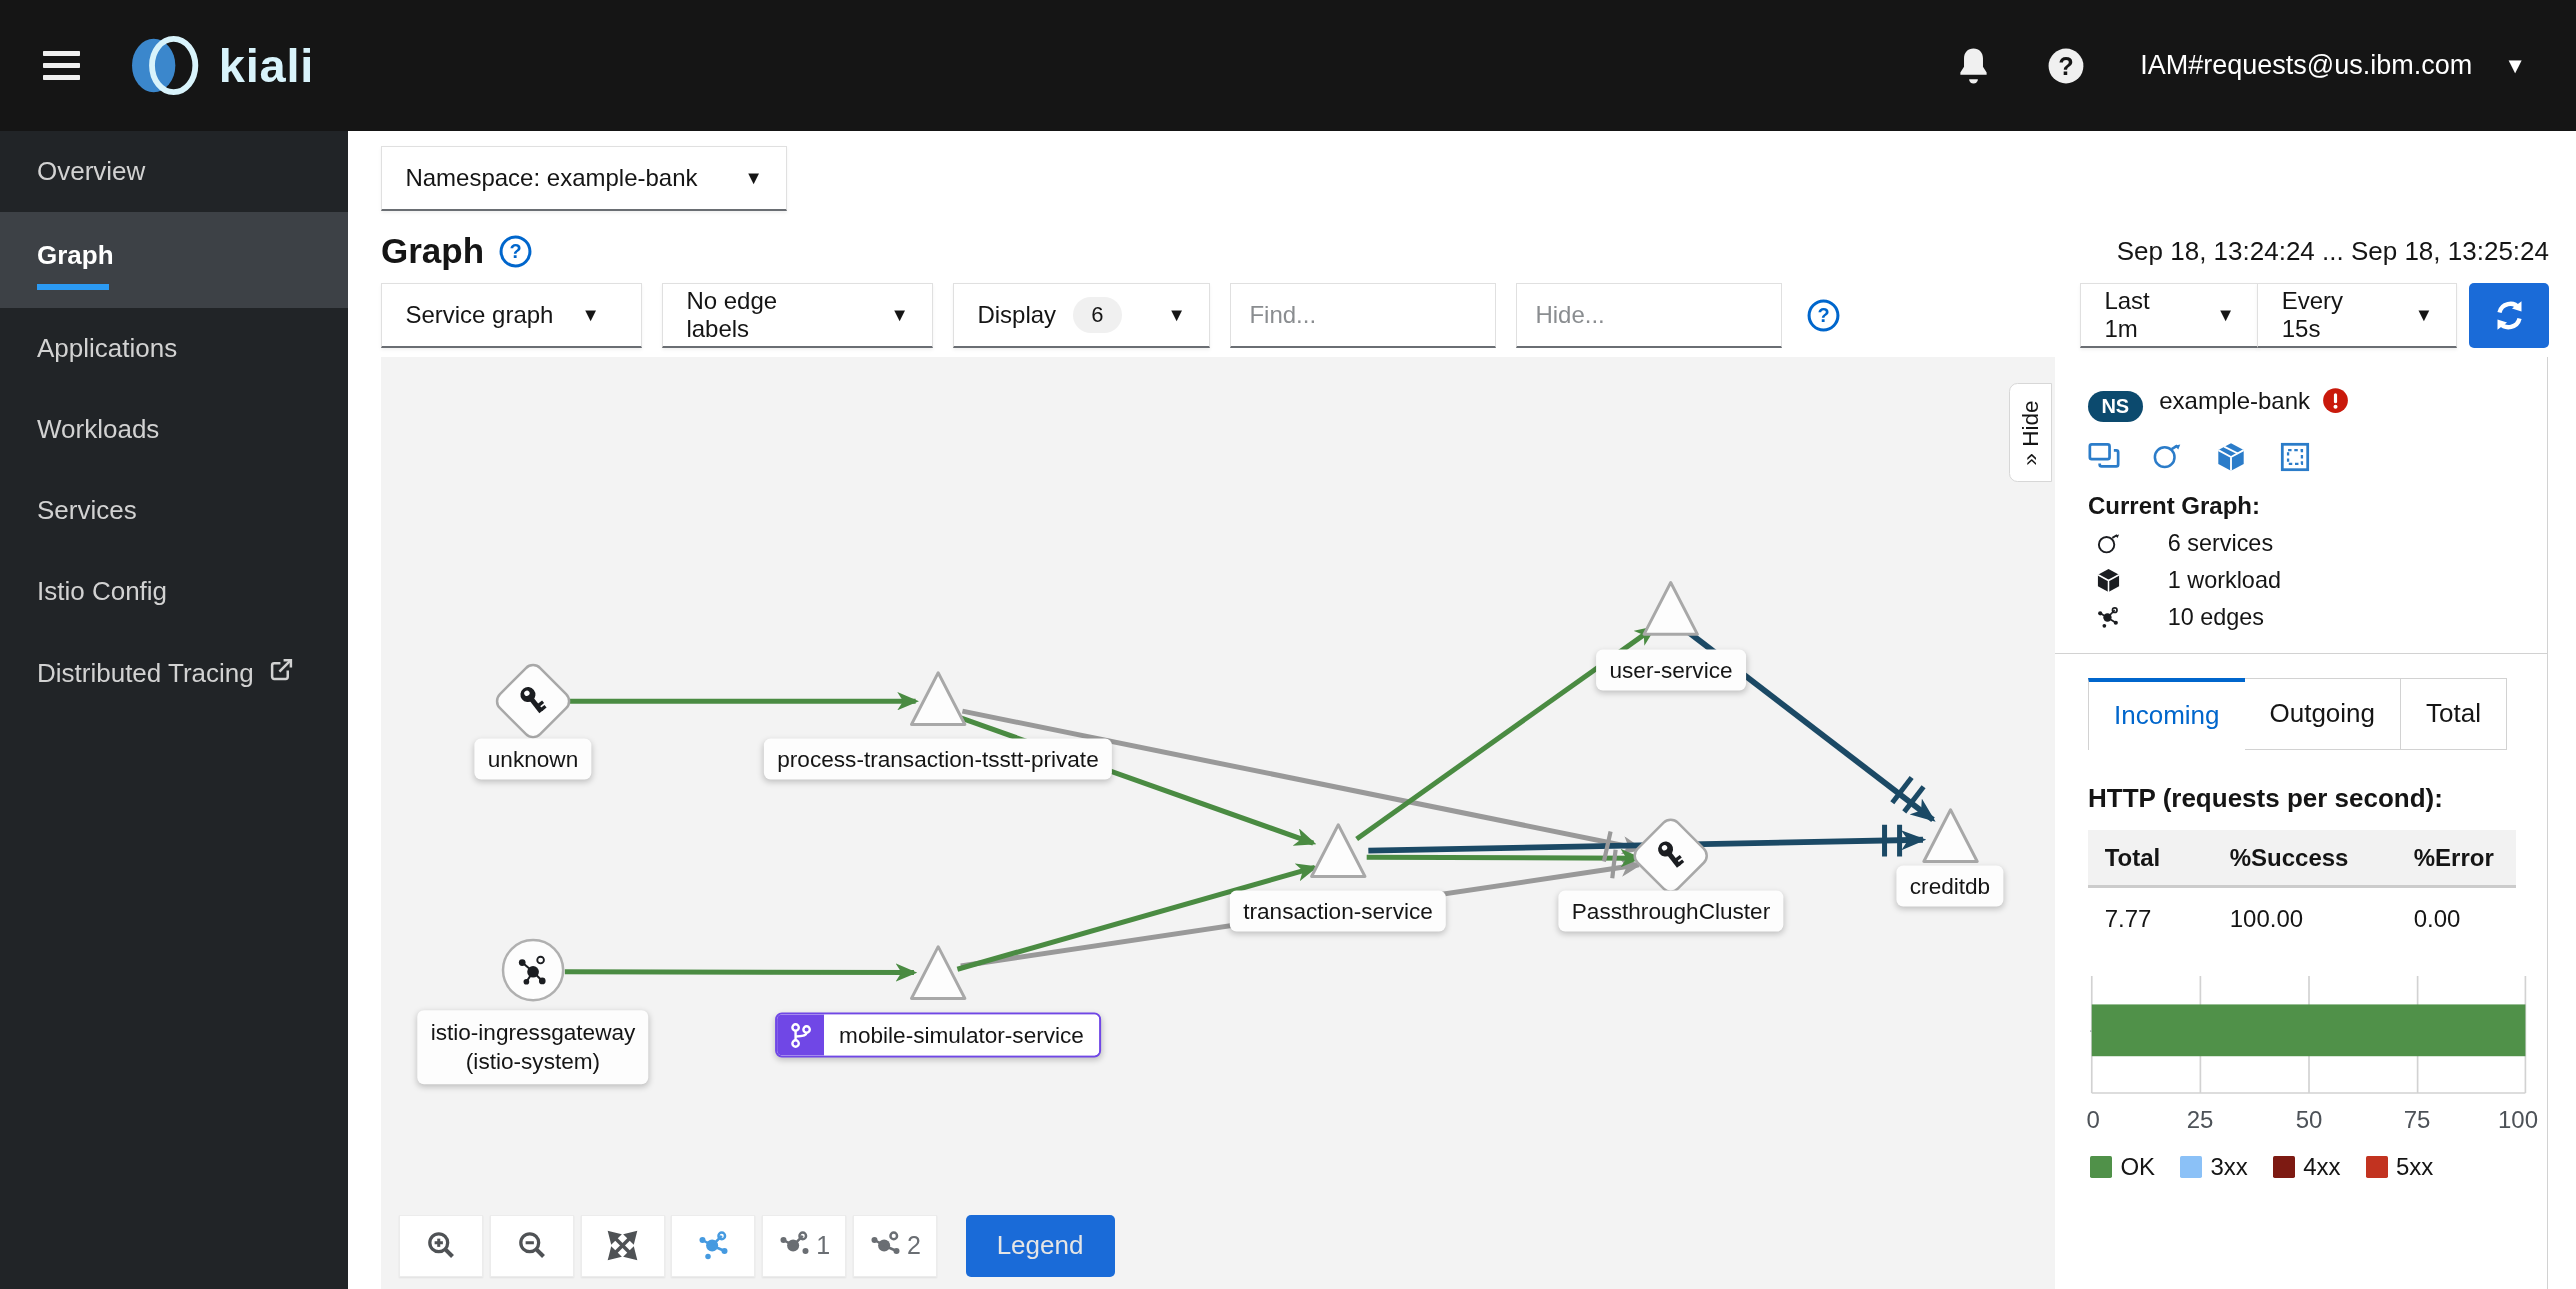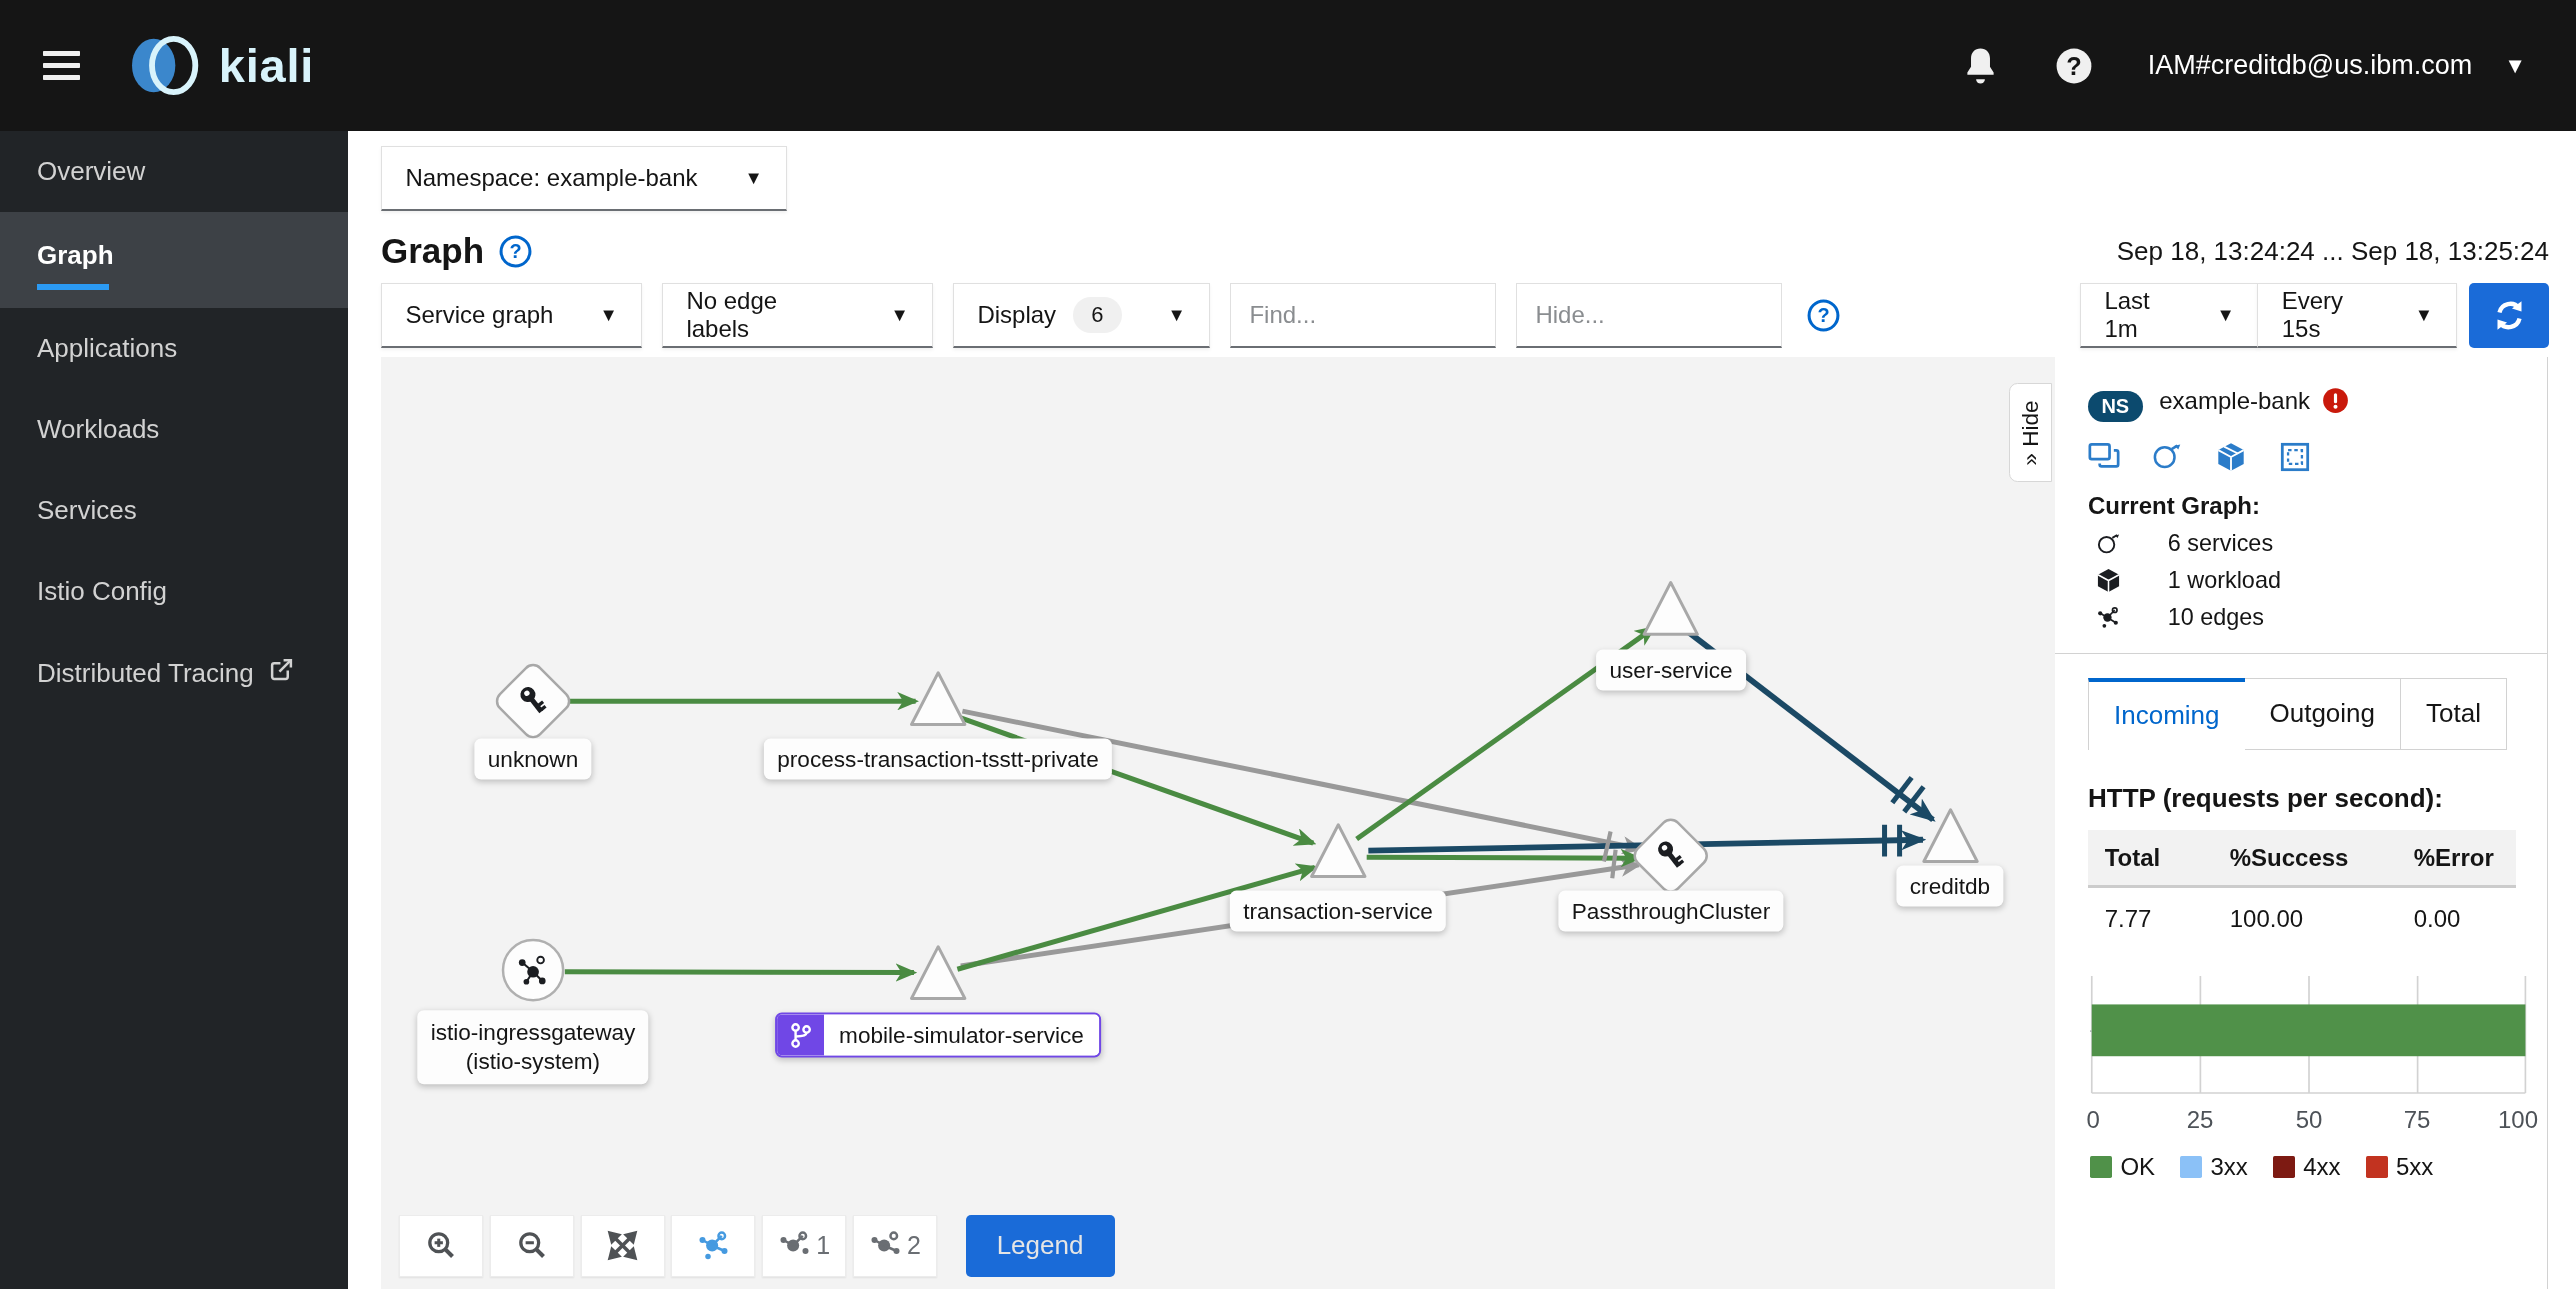--- a/index.html
+++ b/index.html
@@ -36,21 +36,21 @@
   .pf-select .caret { margin-left:28px; font-size:18.4px; color:#151515; }
   .ns-select { width:406px; justify-content:space-between; }
 
   .title-row { position:absolute; left:33px; top:100px; width:2168px; display:flex; align-items:center; }
   .page-title { font-size:35px; font-weight:700; }
   .help-blue { width:33px; height:33px; margin-left:15px; cursor:pointer; }
   .time-range { margin-left:auto; font-size:26px; color:#151515; }
 
   .toolbar-row { position:absolute; left:33px; top:152px; width:2168px; display:flex; align-items:center; }
   .tb-select { margin-right:20px; }
-  .sel-graphtype { width:261px; justify-content:space-between; }
+  .sel-graphtype { width:261px; }
   .sel-edgelabels { width:271px; justify-content:space-between;gap:39px; }
   .sel-display { width:257px; justify-content:space-between; }
   .badge-pill { background:#f0f0f0; border-radius:25px; font-size:22px; padding:5px 18.4px; margin-left:16.7px; margin-right:auto; }
   .tb-input { height:65px; width:266px; border:1.7px solid #e0e0e0; border-bottom:2.5px solid #6a6e73;
     font-size:24px; padding:0 18.4px; color:#6a6e73; font-family:"Liberation Sans",sans-serif; margin-right:20px; }
   .tb-input::placeholder { color:#8a8d90; }
   .tb-help { width:33px; height:33px; margin-left:5px; cursor:pointer; }
   .toolbar-right { margin-left:auto; display:flex; align-items:center; }
   .sel-duration { width:179px; justify-content:space-between; margin-right:0; }
   .sel-interval { width:200px; justify-content:space-between; margin-left:-1.7px; margin-right:11.7px; }
@@ -136,21 +136,21 @@
           <path d="M12 1c-3.9 0-6.5 2.9-6.5 6.6v5.9L3 17.5V19h18v-1.5l-2.5-4V7.6C18.5 3.9 15.9 1 12 1z" fill="#f0f0f0"></path>
           <path d="M12 25a3 3 0 0 0 3-3H9a3 3 0 0 0 3 3z" fill="#f0f0f0"></path>
         </svg>
     </div>
     <div class="mh-icon">
       <svg width="38" height="38" viewBox="0 0 24 24">
           <circle cx="12" cy="12" r="11" fill="#f0f0f0"></circle>
           <text x="12" y="17.5" text-anchor="middle" font-size="16" font-weight="bold" fill="#151515" font-family="Liberation Sans,sans-serif">?</text>
         </svg>
     </div>
-    <span class="mh-user">IAM#creditdb@us.ibm.com</span>
+    <span class="mh-user">IAM#requests@us.ibm.com</span>
     <span class="mh-caret">▼</span>
   </div>
 </header>
 
 <nav class="sidebar">
   <div class="nav-item">Overview</div>
   <div class="nav-item active">Graph</div>
   <div class="nav-item">Applications</div>
   <div class="nav-item">Workloads</div>
   <div class="nav-item">Services</div>

